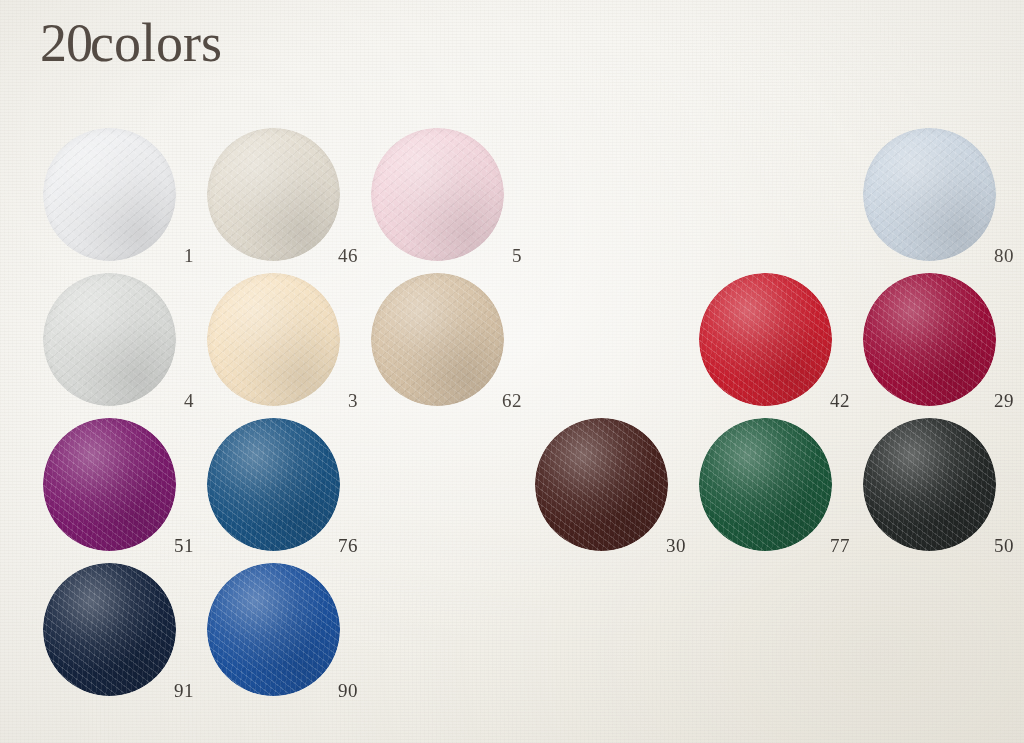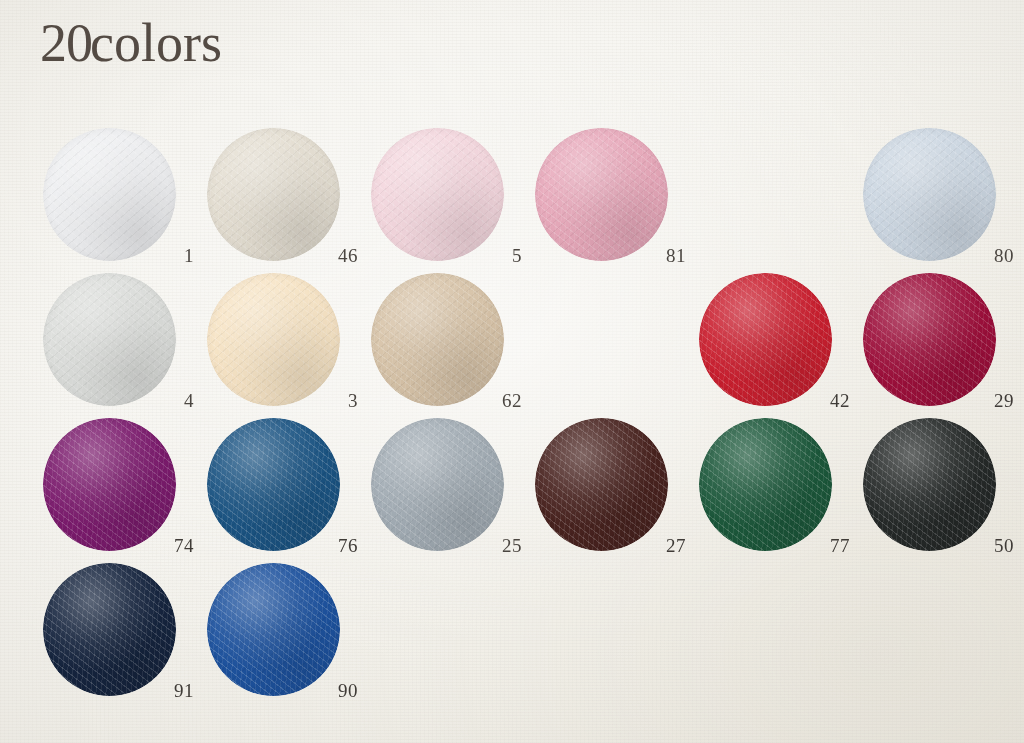--- a/index.html
+++ b/index.html
@@ -198,29 +198,20 @@
       </div>
       <div class="swatch-cell" style="left: 328px; top: 0px;">
         <div class="swatch-disc" style="width: 133px; height: 133px;">
           <div class="base" style="background: rgb(244, 215, 222);"></div>
           <div class="fuzz"></div>
           <div class="shade"></div>
           <div class="edge"></div>
         </div>
         <div class="swatch-label">5</div>
       </div>
-      <div class="swatch-cell" style="left: 492px; top: 0px;">
-        <div class="swatch-disc" style="width: 133px; height: 133px;">
-          <div class="base" style="background: rgb(232, 169, 187);"></div>
-          <div class="fuzz"></div>
-          <div class="shade"></div>
-          <div class="edge"></div>
-        </div>
-        <div class="swatch-label">81</div>
-      </div>
       <div class="swatch-cell" style="left: 820px; top: 0px;">
         <div class="swatch-disc" style="width: 133px; height: 133px;">
           <div class="base" style="background: rgb(204, 215, 226);"></div>
           <div class="fuzz"></div>
           <div class="shade"></div>
           <div class="edge"></div>
         </div>
         <div class="swatch-label">80</div>
       </div>
       <div class="swatch-cell" style="left: 0px; top: 145px;">
@@ -268,48 +259,39 @@
         </div>
         <div class="swatch-label on-dark">29</div>
       </div>
       <div class="swatch-cell" style="left: 0px; top: 290px;">
         <div class="swatch-disc" style="width: 133px; height: 133px;">
           <div class="base" style="background: rgb(124, 28, 110);"></div>
           <div class="fuzz"></div>
           <div class="shade"></div>
           <div class="edge"></div>
         </div>
-        <div class="swatch-label on-dark">74</div>
+        <div class="swatch-label on-dark">51</div>
       </div>
       <div class="swatch-cell" style="left: 164px; top: 290px;">
         <div class="swatch-disc" style="width: 133px; height: 133px;">
           <div class="base" style="background: rgb(28, 85, 132);"></div>
           <div class="fuzz"></div>
           <div class="shade"></div>
           <div class="edge"></div>
         </div>
         <div class="swatch-label on-dark">76</div>
       </div>
-      <div class="swatch-cell" style="left: 328px; top: 290px;">
-        <div class="swatch-disc" style="width: 133px; height: 133px;">
-          <div class="base" style="background: rgb(163, 173, 181);"></div>
-          <div class="fuzz"></div>
-          <div class="shade"></div>
-          <div class="edge"></div>
-        </div>
-        <div class="swatch-label">25</div>
-      </div>
       <div class="swatch-cell" style="left: 492px; top: 290px;">
         <div class="swatch-disc" style="width: 133px; height: 133px;">
           <div class="base" style="background: rgb(74, 36, 32);"></div>
           <div class="fuzz"></div>
           <div class="shade"></div>
           <div class="edge"></div>
         </div>
-        <div class="swatch-label on-dark">27</div>
+        <div class="swatch-label on-dark">30</div>
       </div>
       <div class="swatch-cell" style="left: 656px; top: 290px;">
         <div class="swatch-disc" style="width: 133px; height: 133px;">
           <div class="base" style="background: rgb(29, 89, 60);"></div>
           <div class="fuzz"></div>
           <div class="shade"></div>
           <div class="edge"></div>
         </div>
         <div class="swatch-label on-dark">77</div>
       </div>

